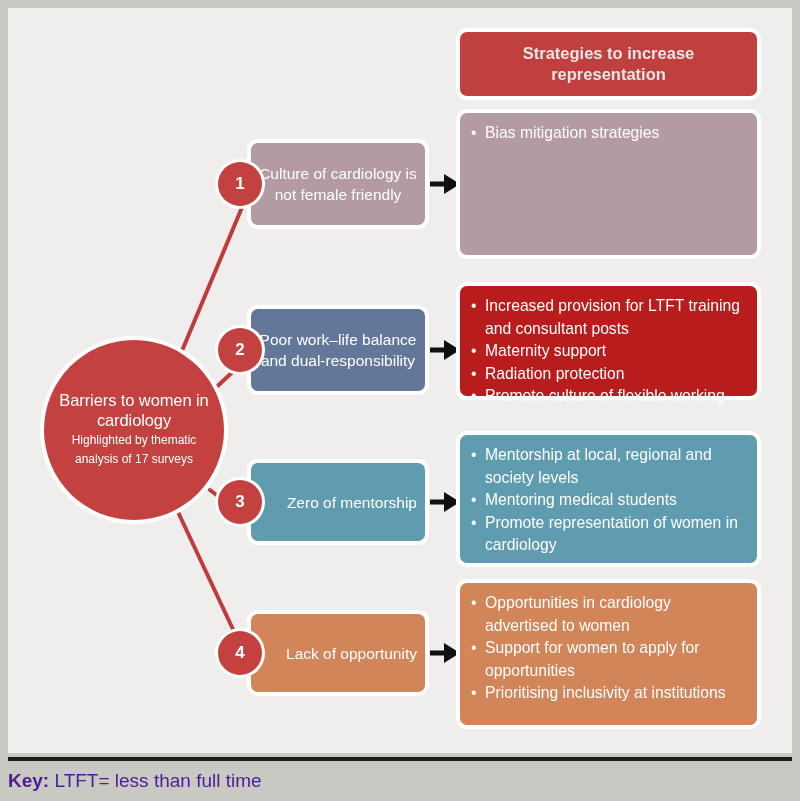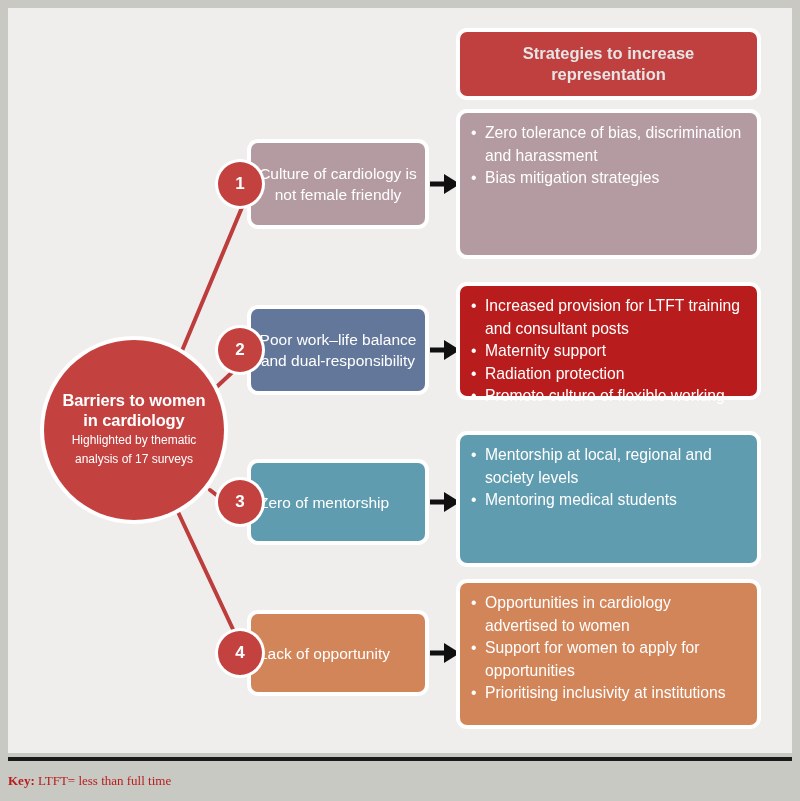--- a/index.html
+++ b/index.html
@@ -32,25 +32,24 @@
     width: 784px;
     height: 4px;
     background: #1a1a1a;
   }
   .footer {
     position: absolute;
     left: 8px;
     top: 769px;
     width: 784px;
     height: 24px;
-    color: #b91c1c;
-    font-size: 13px;
+    color: #4c1d95;
+    font-size: 19px;
     line-height: 24px;
     white-space: nowrap;
-    font-family: Liberation Serif, serif;
   }
   .footer .key-label {
     font-weight: bold;
   }
 
   svg.links {
     position: absolute;
     left: 0;
     top: 0;
     width: 800px;
@@ -71,21 +70,21 @@
     color: #ffffff;
     display: flex;
     flex-direction: column;
     align-items: center;
     justify-content: center;
     text-align: center;
     box-sizing: border-box;
     padding: 0 10px;
   }
   .hub-title {
-    font-weight: bold;
+    font-weight: normal;
     font-size: 16.5px;
     line-height: 19.5px;
     letter-spacing: -0.1px;
   }
   .hub-sub {
     font-size: 12px;
     line-height: 19px;
     margin-top: 1px;
   }
 
@@ -111,21 +110,21 @@
     position: absolute;
     left: 251px;
     width: 174px;
     border-radius: 7px;
     box-shadow: 0 0 0 4px #ffffff;
     color: #ffffff;
     font-size: 15.5px;
     line-height: 21px;
     display: flex;
     align-items: center;
-    justify-content: flex-start;
+    justify-content: flex-end;
     text-align: center;
     box-sizing: border-box;
     padding: 6px 8px;
     z-index: 3;
   }
 
   
   .panel {
     position: absolute;
     left: 460px;
@@ -222,21 +221,20 @@
   </div>
 
   <div class="badge" style="left:218px; top:162px;">
     <span>1</span>
   </div>
   <div class="barrier" style="top:143px; height:82px; background:#b49aa1;">
     <span>Culture of cardiology is not female friendly</span>
   </div>
   <div class="panel" style="top:113px; height:142px; background:#b49aa1;">
     <ul>
-      <li>Zero tolerance of bias, discrimination and harassment</li>
       <li>Bias mitigation strategies</li>
     </ul>
   </div>
 
   <div class="badge" style="left:218px; top:328px;">
     <span>2</span>
   </div>
   <div class="barrier" style="top:309px; height:82px; background:#63779a;">
     <span>Poor work–life balance and dual-responsibility</span>
   </div>
@@ -252,20 +250,21 @@
   <div class="badge" style="left:218px; top:480px;">
     <span>3</span>
   </div>
   <div class="barrier" style="top:463px; height:78px; background:#5f9cb0;">
     <span>Zero of mentorship</span>
   </div>
   <div class="panel" style="top:435px; height:128px; background:#5f9cb0;">
     <ul>
       <li>Mentorship at local, regional and society levels</li>
       <li>Mentoring medical students</li>
+      <li>Promote representation of women in cardiology</li>
     </ul>
   </div>
 
   <div class="badge" style="left:218px; top:631px;">
     <span>4</span>
   </div>
   <div class="barrier" style="top:614px; height:78px; background:#d3855a;">
     <span>Lack of opportunity</span>
   </div>
   <div class="panel" style="top:583px; height:142px; background:#d3855a;">

